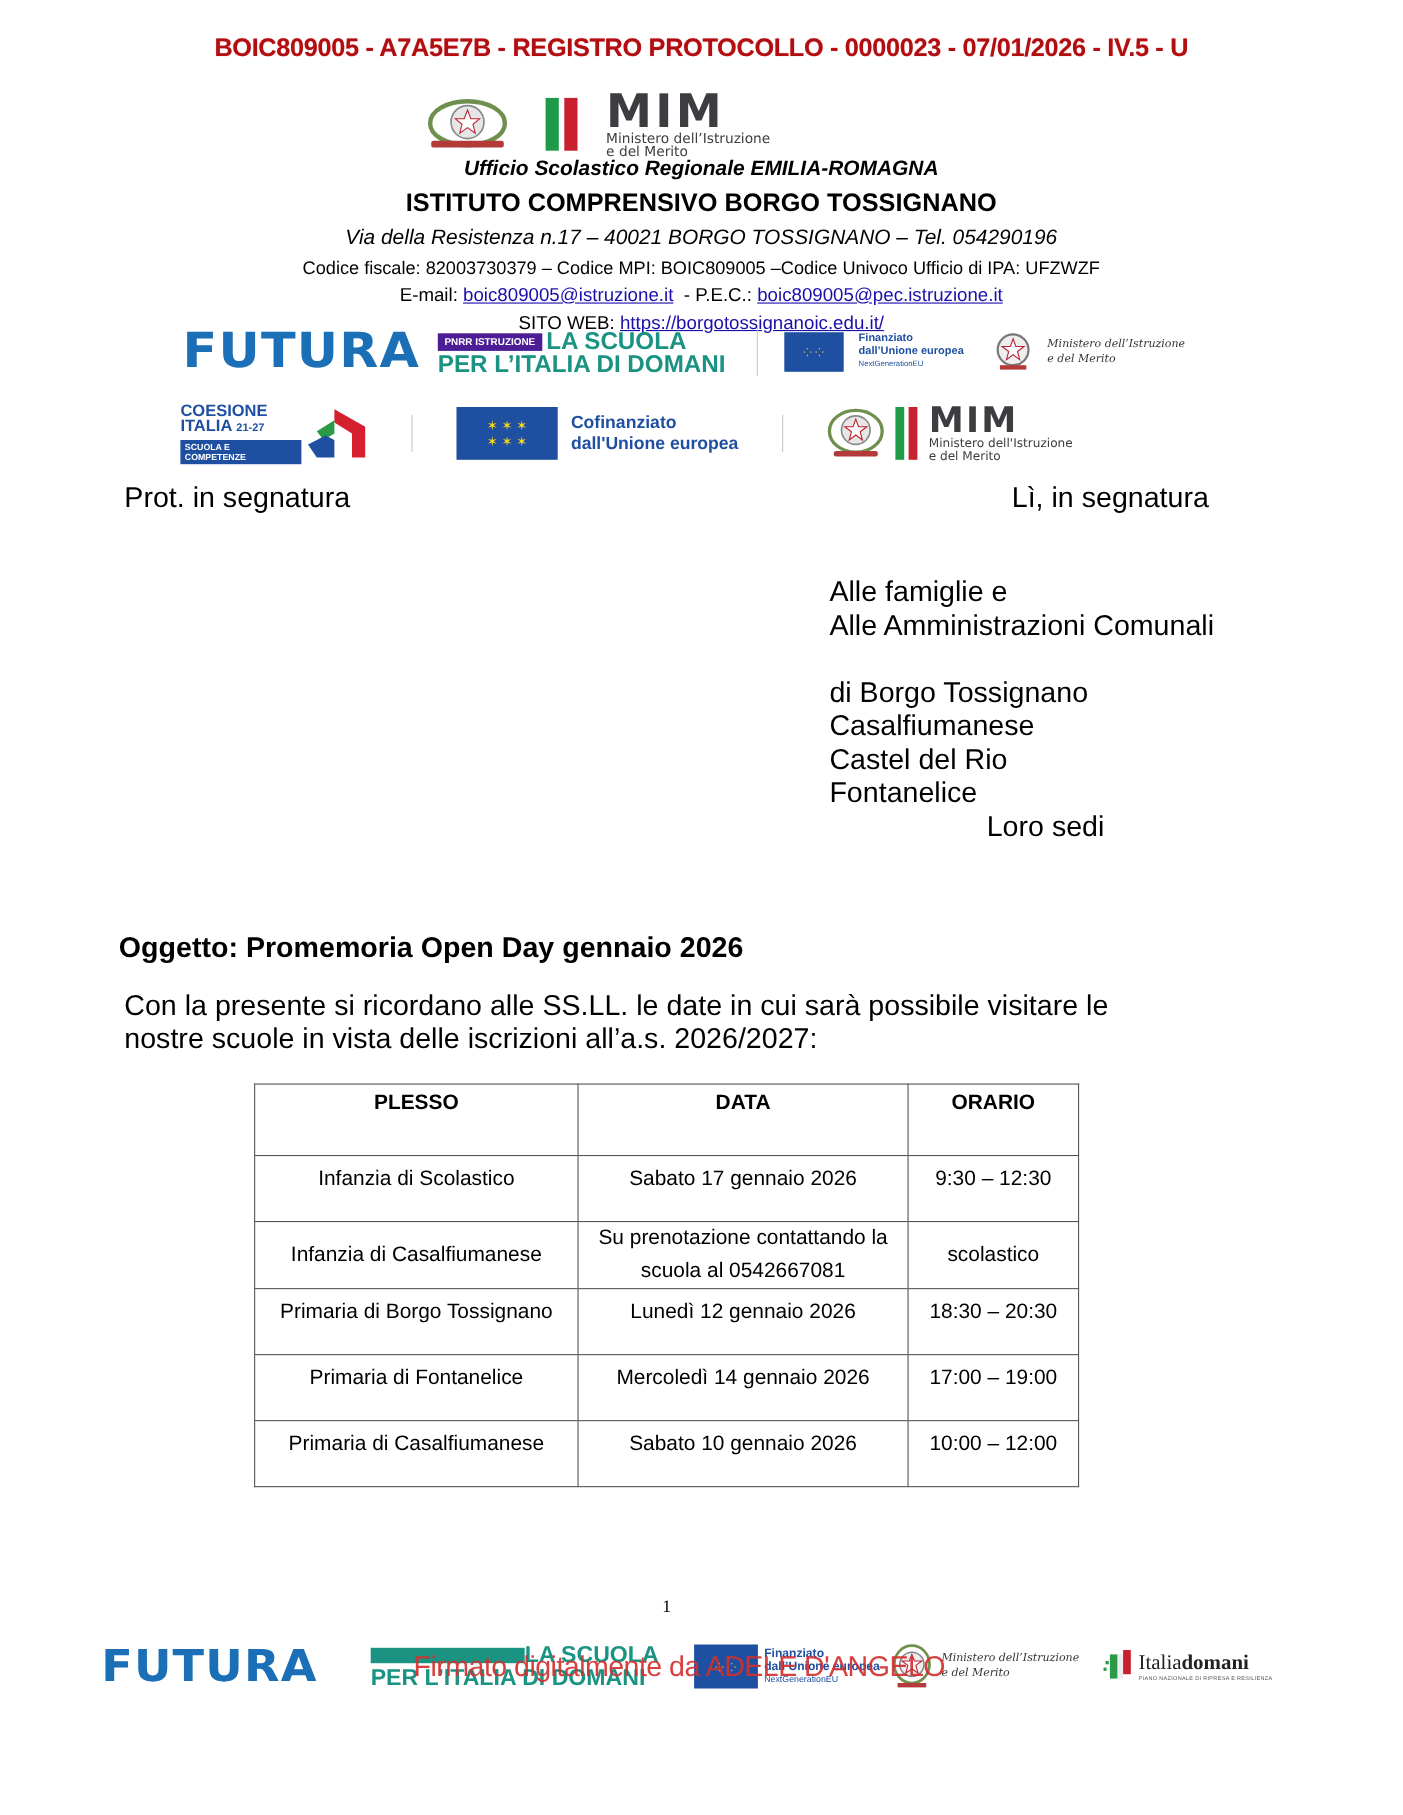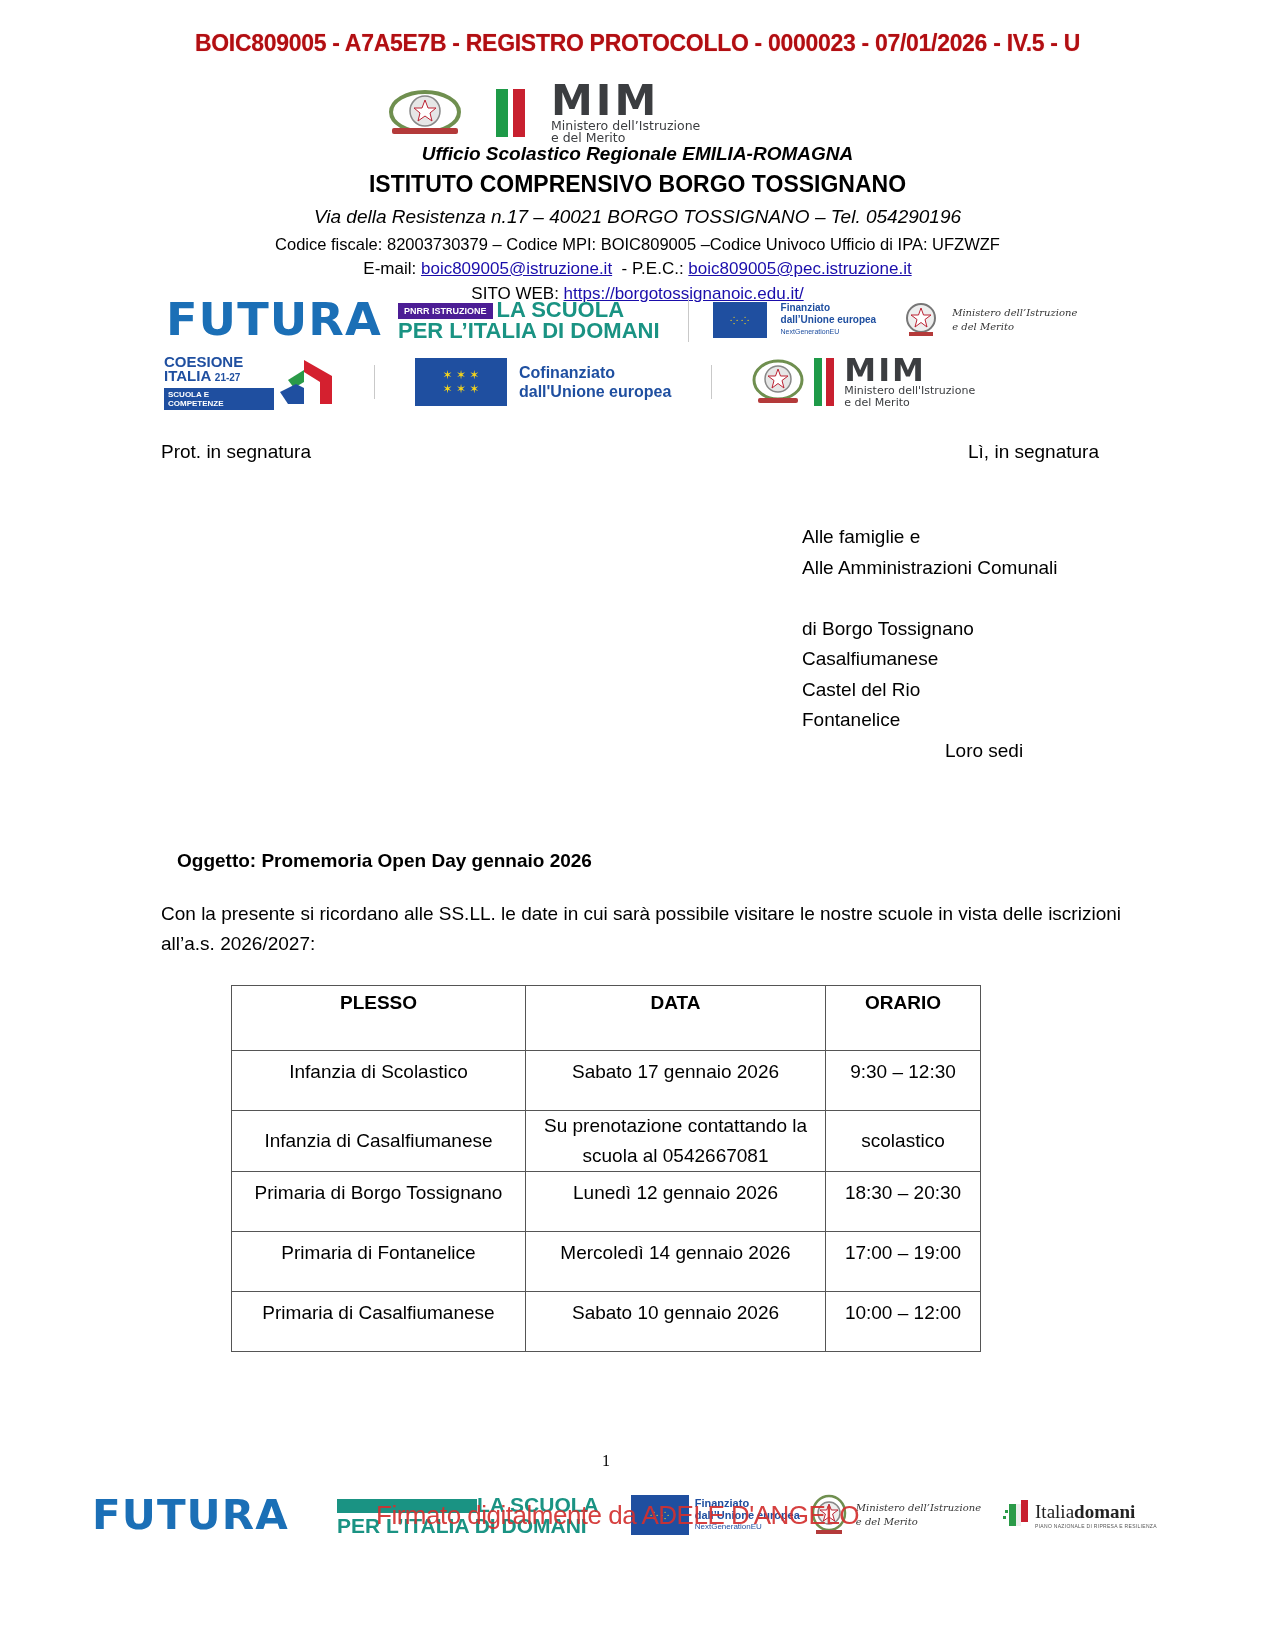--- a/index.html
+++ b/index.html
@@ -42,27 +42,27 @@
                     color:#f6d51b; font-size:10px; }
   .eu-text { font-family:"Liberation Sans", sans-serif; color:#1f4fa0; font-weight:bold; }
   .vsep { width:1px; background:#c9c9c9; }
   .min-script { font-family:"DejaVu Serif", serif; font-style:italic; font-size:10px; color:#333; line-height:14px; }
 
   .coesione { font-family:"Liberation Sans", sans-serif; font-weight:bold; color:#1f4fa0; font-size:15px; line-height:14px; }
   .coesione small { font-size:10px; }
   .coe-box { background:#1f4fa0; color:#fff; font-size:8px; line-height:9px; padding:2px 4px; font-weight:bold; }
 
   
-  .body-text { font-size:19px; line-height:30px;margin-left:48px; }
+  .body-text { font-size:26px; line-height:30px; }
   #prot { left:113px; top:437px; }
   #li { right:176px; top:437px; text-align:right; }
   #addr { left:754px; top:522px; }
   #addr div { height:30.5px; }
   #loro { left:897px; top:736px; }
-  #oggetto { left:129px; top:846px; font-weight:bold; }
+  #oggetto { left:108px; top:846px; font-weight:bold; }
   #intro { left:113px; top:899px; width:960px; }
 
   
   #tbl { position:absolute; left:231px; top:985px; border-collapse:collapse; font-size:19px; }
   #tbl td, #tbl th { border:1.5px solid #555; text-align:center; padding:0; vertical-align:top; }
   #tbl th { font-weight:bold; height:58px; padding-top:6px; }
   #tbl td { height:53px; padding-top:6px; line-height:30px; }
   #tbl td.mid { vertical-align:middle; padding-top:0; }
   .c1 { width:293px; } .c2 { width:299px; } .c3 { width:154px; }
 
@@ -128,21 +128,21 @@
     <circle cx="17" cy="16" r="14" fill="#eee" stroke="#777" stroke-width="2"></circle>
     <polygon points="17,6 19.5,13 27,13 21,17.5 23,25 17,20.5 11,25 13,17.5 7,13 14.5,13" fill="#fff" stroke="#b23" stroke-width="1"></polygon>
     <rect x="5" y="30" width="24" height="4" fill="#b43a3a"></rect>
   </svg>
   <div>
     <div class="min-script">Ministero dell’Istruzione</div>
     <div class="min-script">e del Merito</div>
   </div>
 </div>
 
-<div class="abs" style="left:164px; top:356px; display:flex; align-items:center; height:52px;">
+<div class="abs" style="left:164px; top:368px; display:flex; align-items:center; height:52px;">
   <div style="width:110px;">
     <div class="coesione">COESIONE</div>
     <div class="coesione"><span>ITALIA</span> <small>21-27</small></div>
     <div class="coe-box" style="margin-top:3px;">
       <div>SCUOLA E</div>
       <div>COMPETENZE</div>
     </div>
   </div>
   <svg width="60" height="48" viewBox="0 0 60 48">
     <polygon points="30,2 58,18 58,46 46,46 46,24 30,14" fill="#d4202f"></polygon>

